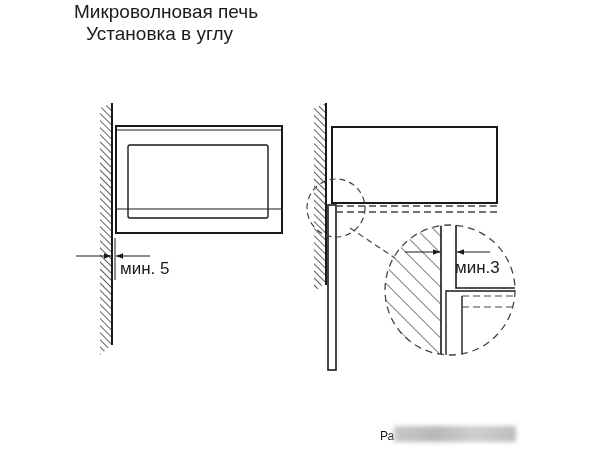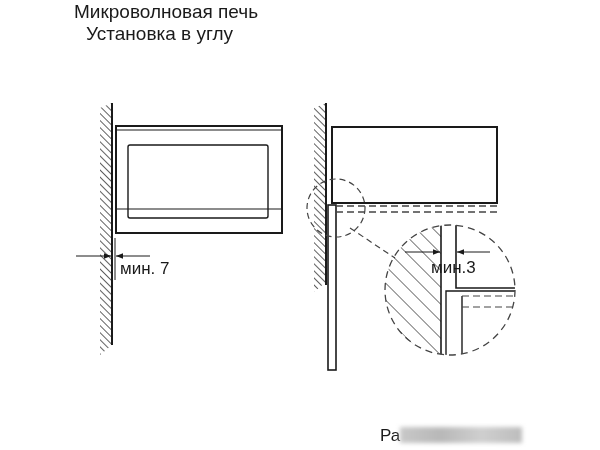--- a/index.html
+++ b/index.html
@@ -3,22 +3,22 @@
 <meta charset="utf-8">
 <style>
   html,body{margin:0;padding:0;background:#ffffff;}
   body{width:600px;height:450px;position:relative;overflow:hidden;font-family:"Liberation Sans",sans-serif;color:#1a1a1a;}
   .title{position:absolute;left:74px;font-size:19px;line-height:22px;white-space:nowrap;}
   #t1{top:1px;}
   #t2{top:23px;margin-left:12px;}
   svg{position:absolute;left:0;top:0;}
   .lbl{position:absolute;font-size:17px;line-height:20px;white-space:nowrap;}
   #lbl-left{left:120px;top:259px;}
-  #lbl-right{left:431px;top:258px;}
-  #footer{position:absolute;left:380px;top:426px;font-size:17px;line-height:20px;white-space:nowrap;}
+  #lbl-right{left:455px;top:258px;}
+  #footer{position:absolute;left:380px;top:426px;font-size:12px;line-height:20px;white-space:nowrap;}
   #footer .blur{display:inline-block;width:122px;height:16px;vertical-align:-2px;background:linear-gradient(90deg,#c8c8c8,#b8b8b8,#cfcfcf,#bdbdbd);filter:blur(2px);}
 </style>
 </head>
 <body>
 
 <div id="t1" class="title">Микроволновая печь</div>
 <div id="t2" class="title">Установка в углу</div>
 
 <svg width="600" height="450" viewBox="0 0 600 450">
   <defs>
@@ -75,18 +75,18 @@
       <line x1="462" y1="296" x2="520" y2="296" stroke="#444" stroke-width="1.2" stroke-dasharray="7,4"></line>
       <line x1="462" y1="307" x2="520" y2="307" stroke="#444" stroke-width="1.2" stroke-dasharray="7,4"></line>
     </g>
     <circle cx="450" cy="290" r="65" fill="none" stroke="#444" stroke-width="1.3" stroke-dasharray="7,5"></circle>
 
     <line x1="405" y1="252" x2="440" y2="252" stroke="#1a1a1a" stroke-width="1" marker-end="url(#arr)"></line>
     <line x1="490" y1="252" x2="457" y2="252" stroke="#1a1a1a" stroke-width="1" marker-end="url(#arr)"></line>
   </g>
 </svg>
 
-<div id="lbl-left" class="lbl">мин. 7</div>
+<div id="lbl-left" class="lbl">мин. 5</div>
 <div id="lbl-right" class="lbl">мин.3</div>
 
 <div id="footer">
   <span>Ра</span><span class="blur"></span>
 </div>
 
 </body></html>

